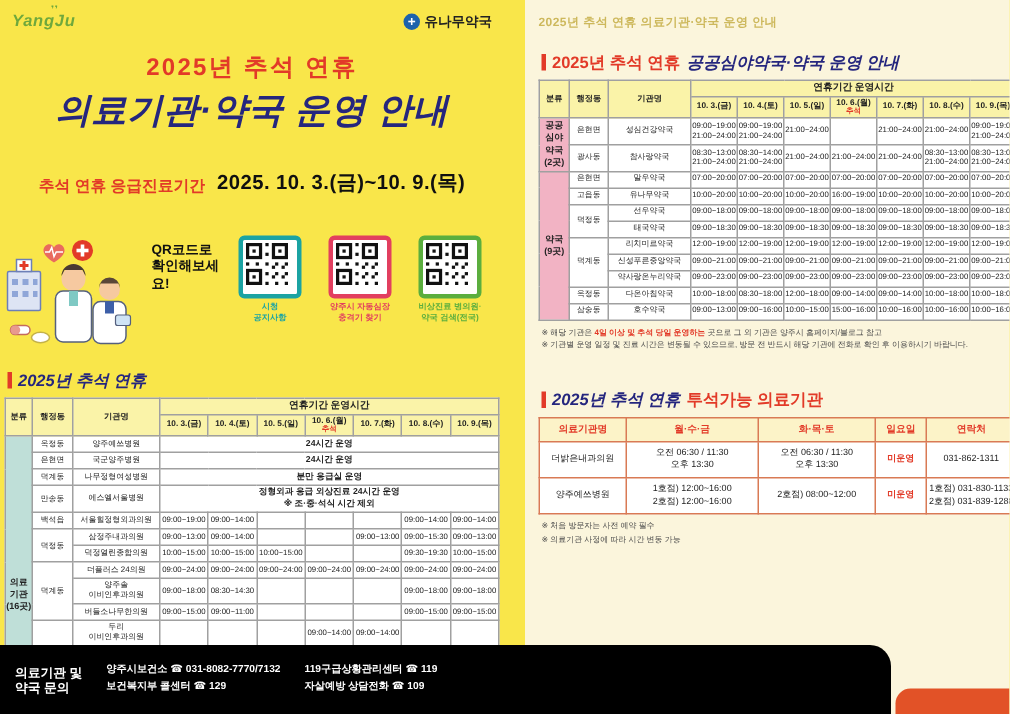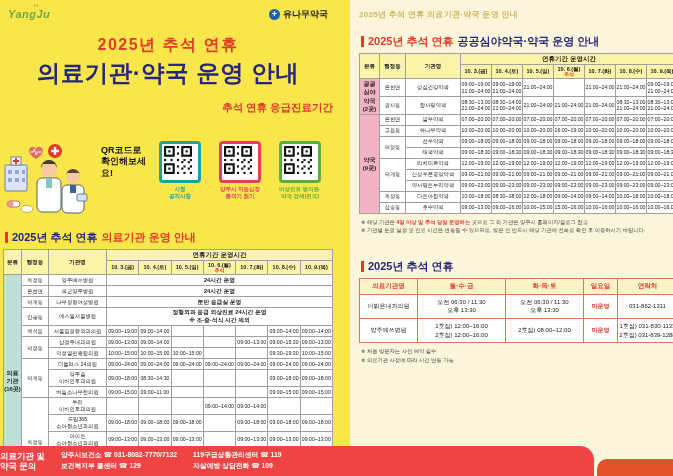--- a/index.html
+++ b/index.html
@@ -14,39 +14,39 @@
 
   
   .top-row{display:flex;justify-content:space-between;align-items:center;padding:0 5px;height:16px;}
   .logo-yangju{color:#6FA83C;font-style:italic;font-weight:bold;font-size:11px;letter-spacing:.5px;position:relative;}
   .logo-yangju .leaf{position:absolute;top:-5px;left:26px;width:10px;height:5px;color:#6FA83C;font-size:6px;font-style:normal;}
   .logo-health{font-size:9px;font-weight:bold;color:#222;display:flex;align-items:center;gap:3px;}
   .logo-circle{width:11px;height:11px;border-radius:50%;background:#1C63AC;color:#fff;font-size:9px;line-height:11px;text-align:center;font-weight:bold;}
 
   
   .hero-title1{text-align:center;color:#E23A28;font-size:16px;font-weight:800;margin-top:13px;letter-spacing:1.5px;}
-  .hero-title2{text-align:center;color:#25267E;font-size:23.5px;font-weight:900;margin-top:1px;letter-spacing:.5px;}
-  .hero-period{display:flex;justify-content:center;align-items:flex-end;gap:8px;margin-top:12px;flex-direction:column;}
+  .hero-title2{text-align:center;color:#25267E;font-size:23.5px;font-weight:900;margin-top:1px;letter-spacing:.5px;font-style:italic;}
+  .hero-period{display:flex;justify-content:center;align-items:flex-end;gap:8px;margin-top:24px;}
   .period-label{color:#E23A28;font-weight:800;font-size:10.5px;}
   .period-value{color:#101010;font-weight:800;font-size:13.5px;letter-spacing:.3px;}
 
   
   .qr-row{display:flex;margin-top:24px;height:82px;align-items:flex-start;}
   .illu{width:98px;height:80px;flex:none;}
   .qr-prompt{width:56px;flex:none;font-weight:800;font-size:9px;color:#111;padding-top:6px;line-height:1.25;white-space:pre-line;}
   .qr-list{display:flex;gap:14px;padding-top:2px;}
   .qr-item{width:46px;display:flex;flex-direction:column;align-items:center;}
   .qr-box{width:32px;height:32px;border-radius:4px;background:#fff;padding:2px;box-sizing:content-box;}
   .qr-label{font-size:5.5px;font-weight:700;text-align:center;margin-top:3px;line-height:1.3;white-space:pre-line;}
 
   
   .sec{font-size:11px;font-weight:800;margin:9px 0 4px 2px;display:flex;align-items:center;}
   .sec .bar{display:inline-block;width:3px;height:11px;background:#E23A28;margin-right:4px;}
   .sec .red{color:#E23A28;}
-  .sec .navy{color:#25267E;}
+  .sec .navy{color:#25267E;font-style:italic;}
   .sec .gap{width:4px;display:inline-block;}
 
   
   table.optable{border-collapse:collapse;table-layout:fixed;background:#fff;width:330px;}
   .page-right table.optable{width:319px;}
   .optable th,.optable td{border:1px solid #A0A0A0;text-align:center;vertical-align:middle;padding:1px 0;}
   .optable thead th{background:#FAF3A8;font-size:5.5px;font-weight:700;color:#222;line-height:1.2;}
   .optable thead th.hours-h{font-size:6.5px;}
   .optable td{font-size:5.2px;color:#222;white-space:pre-line;line-height:1.3;height:8px;}
   .optable td.name-cell{font-size:5.3px;}
@@ -63,23 +63,23 @@
   .notes .hl{color:#E23A28;font-weight:700;}
   .notes div{white-space:pre-line;}
 
   
   table.dial{border-collapse:collapse;table-layout:fixed;background:#fff;width:319px;margin-top:2px;}
   .dial th{border:1px solid #D97A55;background:#FCF3C8;color:#E23A28;font-size:6.5px;font-weight:800;padding:3px 0;}
   .dial td{border:1px solid #D97A55;font-size:6px;color:#222;text-align:center;white-space:pre-line;line-height:1.45;padding:3px 1px;}
   .dial td.no-op{color:#E23A28;font-weight:800;}
 
   
-  .footer{position:absolute;left:0;bottom:0;width:594px;height:30px;background:#ef4444;
+  .footer{position:absolute;left:0;bottom:0;width:594px;height:46px;background:#000000;
     border-top-right-radius:14px;display:flex;align-items:center;gap:16px;
-    padding-left:0;box-sizing:border-box;color:#fff;}
+    padding-left:10px;box-sizing:border-box;color:#fff;}
   .footer-label{font-weight:800;font-size:8.5px;line-height:1.2;white-space:pre-line;flex:none;}
   .footer-col{font-size:6.8px;line-height:1.6;white-space:pre-line;font-weight:600;}
   .footer-corner{position:absolute;right:0;bottom:0;width:76px;height:17px;background:#E25227;border-top-left-radius:10px;}
 </style>
 </head>
 <body>
 
 <div class="poster">
 
   <div class="page-left">
@@ -92,20 +92,21 @@
         <span class="logo-circle">+</span>
         <span>유나무약국</span>
       </div>
     </div>
 
     <div class="hero-title1">2025년 추석 연휴</div>
     <div class="hero-title2">의료기관·약국 운영 안내</div>
 
     <div class="hero-period">
       <span class="period-label">추석 연휴 응급진료기간</span>
+      <span class="period-value">2025. 10. 3.(금)~10. 9.(목)</span>
     </div>
 
     <div class="qr-row">
       <div class="illu">
         <svg width="98" height="80" viewBox="0 0 98 80">
           <rect x="2" y="26" width="22" height="26" rx="1" fill="#DDE4F4" stroke="#6C7FB8" stroke-width="1"></rect>
           <rect x="8" y="18" width="10" height="8" fill="#fff" stroke="#6C7FB8" stroke-width="1"></rect>
           <rect x="12" y="19" width="2" height="6" fill="#E23A28"></rect>
             <rect x="10" y="21" width="6" height="2" fill="#E23A28"></rect>
           <rect x="5" y="31" width="4" height="4" fill="#8FA6D8"></rect>
@@ -232,21 +233,20 @@
             <div class="qr-label" style="color: rgb(91, 174, 62);">비상진료 병의원·
 약국 검색(전국)</div>
           </div>
         </div>
     </div>
 
     <div class="sec">
       <span class="bar"></span>
       <span class="navy">2025년 추석 연휴</span>
       <span class="gap"></span>
-      <span class="red">의료기관 운영 안내</span>
     </div>
     <table class="optable medical" id="medical-table">
         <colgroup>
           <col style="width: 18px;">
           <col style="width: 27px;">
           <col style="width: 58px;">
           <col>
           <col>
           <col>
           <col>
@@ -604,20 +604,21 @@
       </table>
     <div class="notes" id="pharmacy-notes">
         <div><span>※ 해당 기관은 </span><span class="hl">4일 이상 및 추석 당일 운영하는</span><span> 곳으로 그 외 기관은 양주시 홈페이지/블로그 참고</span></div>
         <div><span>※ 기관별 운영 일정 및 진료 시간은 변동될 수 있으므로, 방문 전 반드시 해당 기관에 전화로 확인 후 이용하시기 바랍니다.</span></div>
       </div>
 
     <div class="sec" style="margin-top:24px;">
       <span class="bar"></span>
       <span class="navy">2025년 추석 연휴</span>
       <span class="gap"></span>
+      <span class="red">투석가능 의료기관</span>
     </div>
     <table class="dial" id="dialysis-table">
         <colgroup>
           <col style="width: 58px;">
           <col style="width: 88px;">
           <col style="width: 78px;">
           <col style="width: 34px;">
           <col>
         </colgroup>
         <thead>

